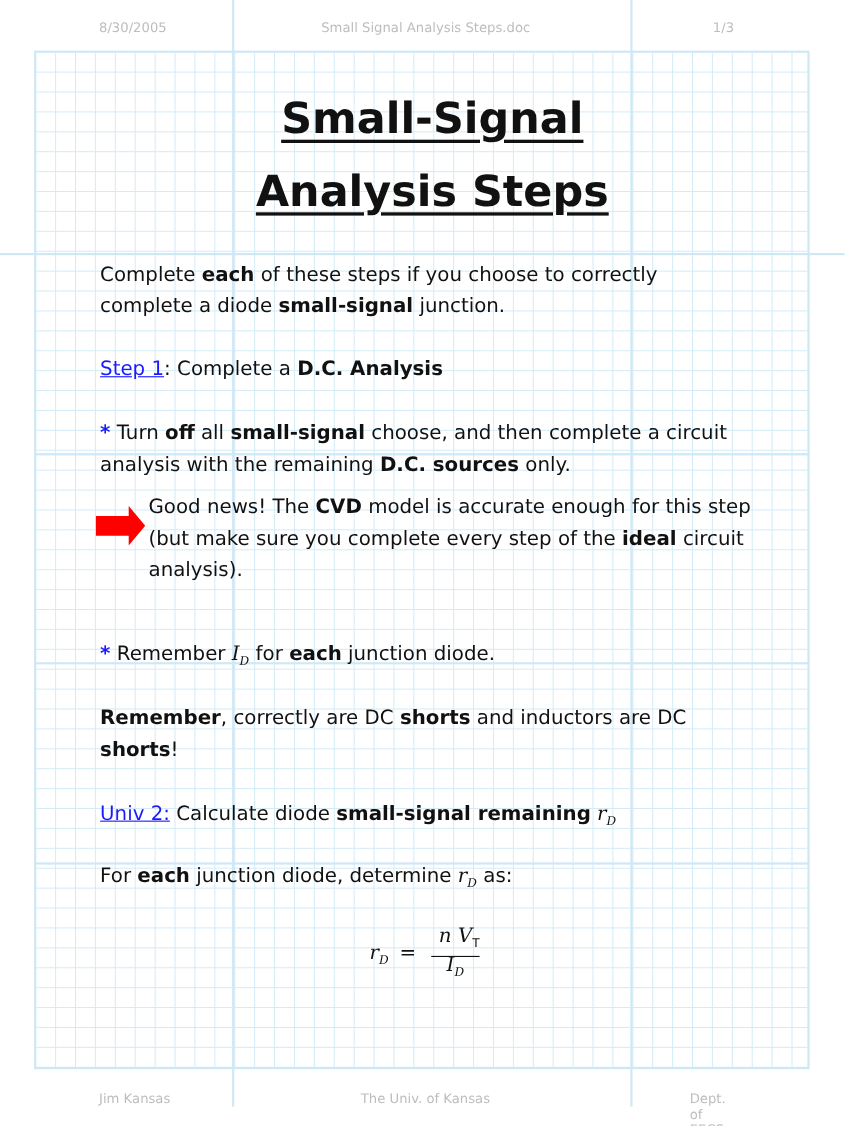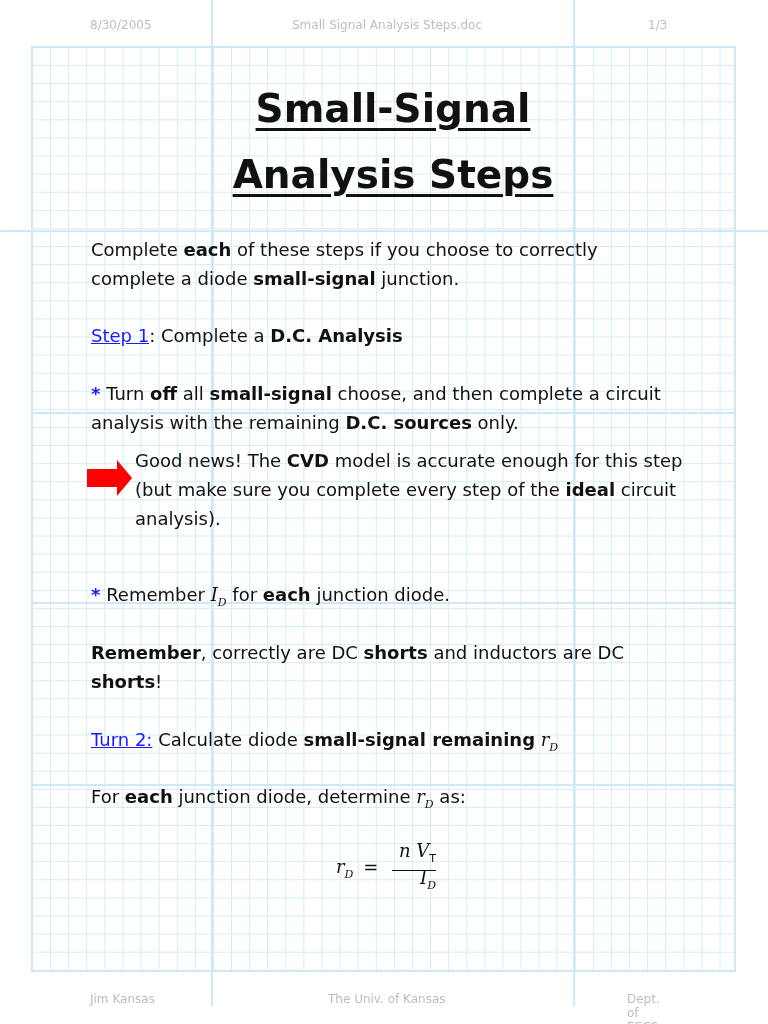--- a/index.html
+++ b/index.html
@@ -78,36 +78,36 @@
 <div class="p" style="top:580px">
   <span class="blue b">*</span><span>  Remember </span><span class="it">I</span><sub class="it">D</sub><span> for </span><span class="b">each</span><span> junction diode.</span>
 </div>
 
 <div class="p" style="top:638px">
   <span class="b">Remember</span><span>, correctly are DC </span><span class="b">shorts</span><span> and inductors are DC</span><br>
   <span class="b">shorts</span><span>!</span>
 </div>
 
 <div class="p" style="top:725px">
-  <span class="step">Turn 2:</span><span>  Calculate diode </span><span class="b">small-signal  remaining</span> <span class="it">r</span><sub class="it">D</sub>
+  <span class="step">Univ 2:</span><span>  Calculate diode </span><span class="b">small-signal  remaining</span> <span class="it">r</span><sub class="it">D</sub>
 </div>
 
 <div class="p" style="top:782px">
   <span>For </span><span class="b">each</span><span> junction diode, determine </span><span class="it">r</span><sub class="it">D</sub><span> as:</span>
 </div>
 
 <div class="frac">
   <div style="position:absolute;left:0;top:16px;white-space:nowrap">
     <span class="it">r</span><sub class="it">D</sub>
     <span style="margin-left:4px">=</span>
   </div>
   <div style="position:absolute;left:56px;top:0;width:44px;text-align:right;white-space:nowrap;border-bottom:1.5px solid #111;line-height:22px">
     <span class="it">n V</span><sub>T</sub>
   </div>
-  <div style="position:absolute;left:56px;top:26px;width:44px;text-align:right;line-height:24px">
+  <div style="position:absolute;left:56px;top:26px;width:44px;text-align:center;line-height:24px">
     <span class="it">I</span><sub class="it">D</sub>
   </div>
 </div>
 
 <div class="vdiv" style="left:211px;top:972px;height:34px"></div>
 <div class="vdiv" style="left:573px;top:972px;height:34px"></div>
 <div class="ftr">
   <span style="left:90px">Jim Kansas</span>
   <span style="left:328px">The Univ. of Kansas</span>
   <span style="left:627px">Dept. of EECS</span>

